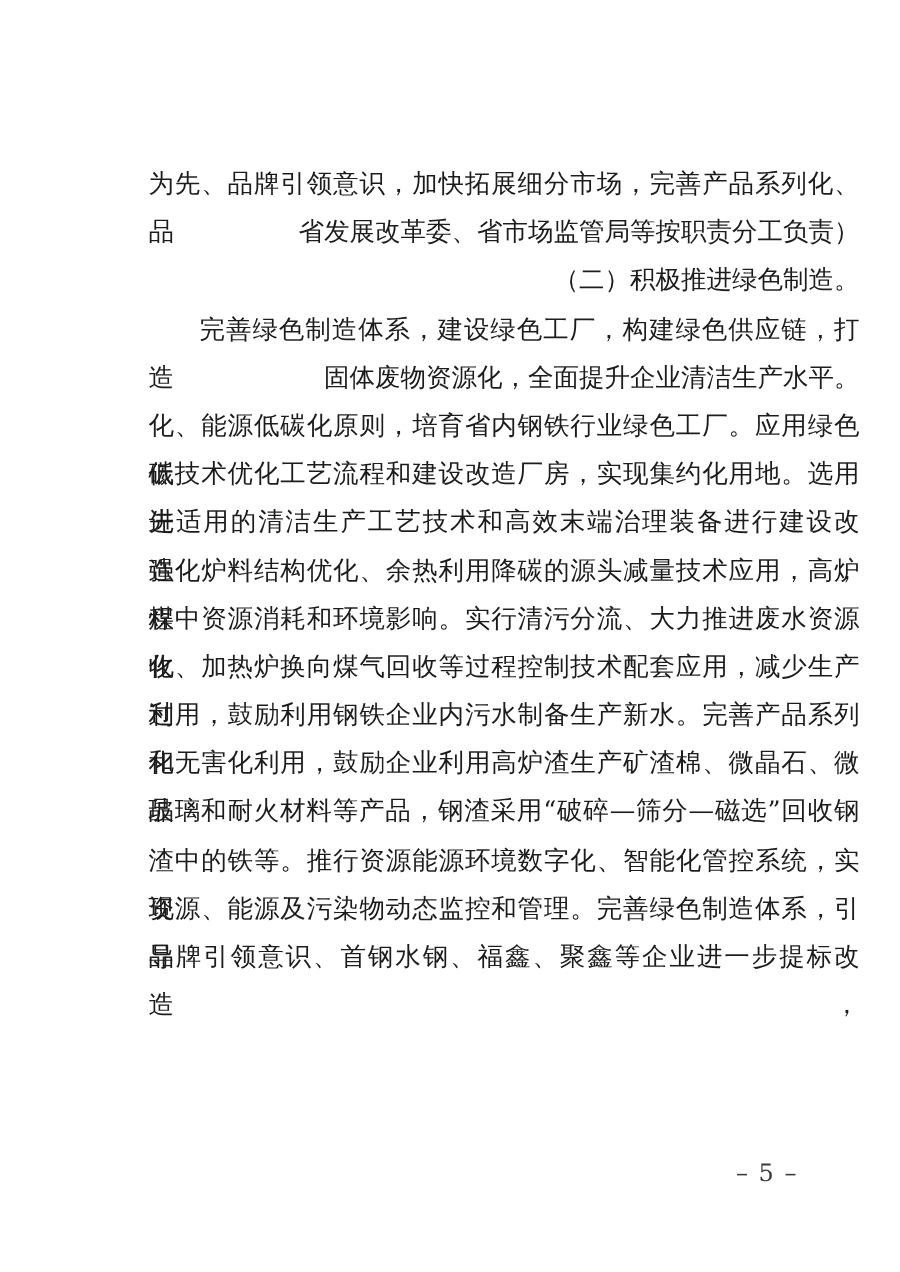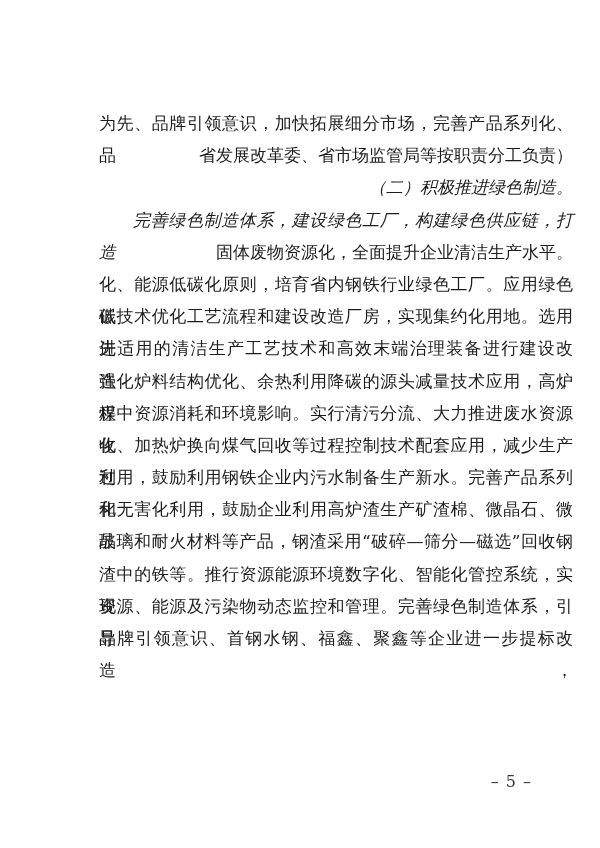--- a/index.html
+++ b/index.html
@@ -31,21 +31,20 @@
     overflow: visible;
     text-align: right;
   }
   .line.justify {
     white-space: normal;
     text-align: justify;
     text-align-last: justify;
   }
   .line.indent {
     text-indent: 2em;
-    font-style: italic;
   }
   .footer {
     position: absolute;
     top: 771px;
     right: 68px;
     font-size: 16px;
     line-height: 22px;
     color: #3a3a3a;
     letter-spacing: 1px;
   }

